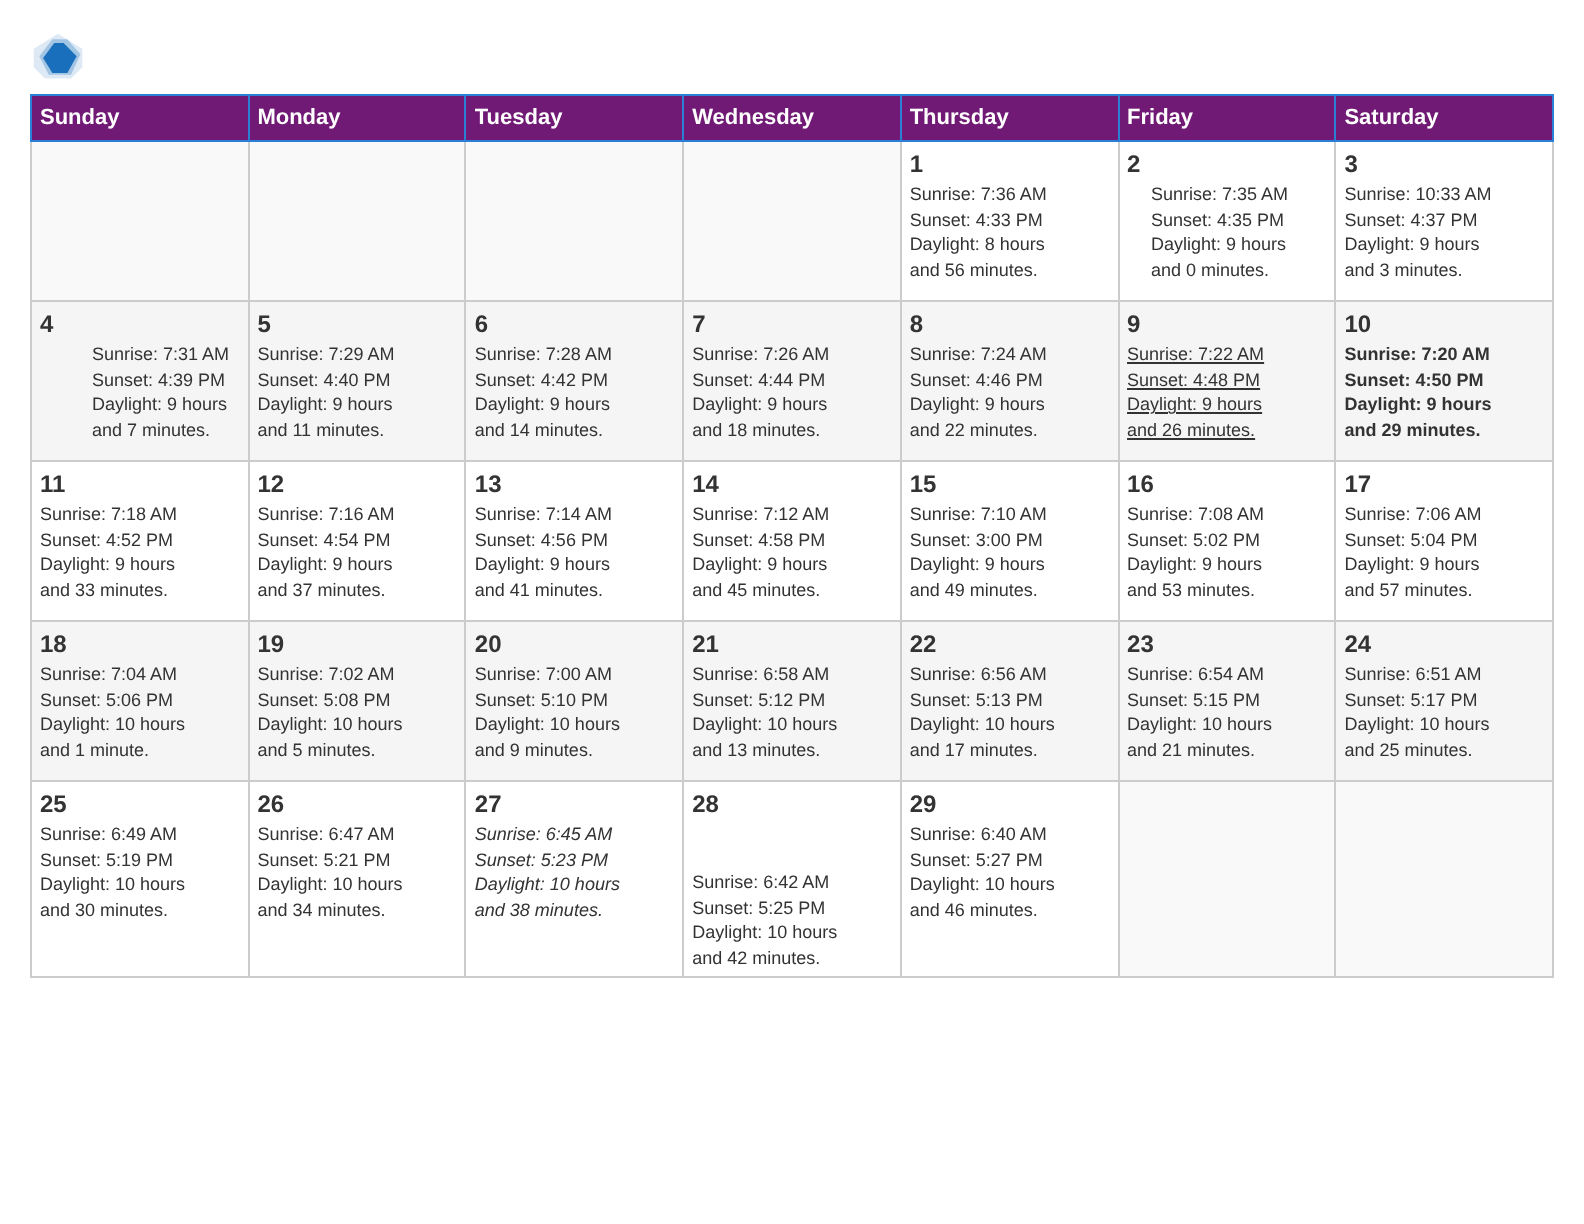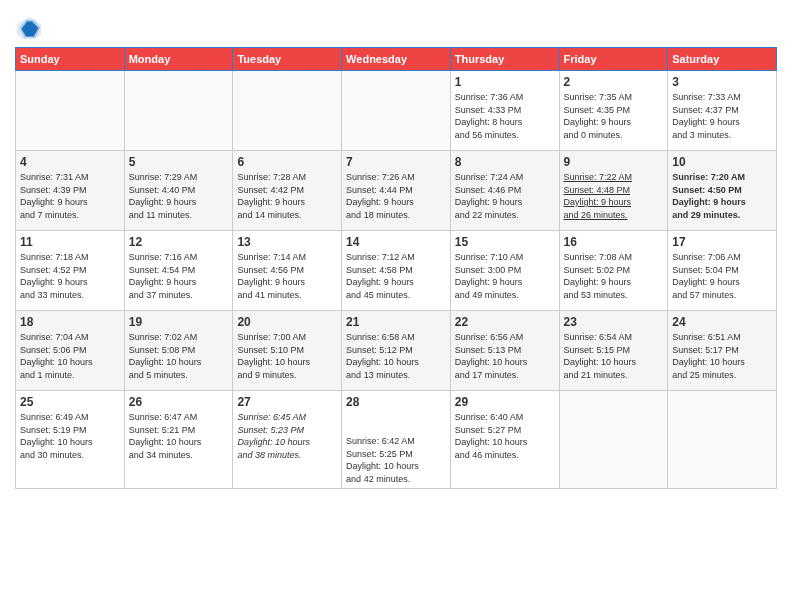--- a/index.html
+++ b/index.html
@@ -50,21 +50,21 @@
     .subtitle {
       font-size: 14px;
       color: #555;
     }
     table {
       width: 100%;
       border-collapse: collapse;
       table-layout: fixed;
     }
     thead tr th {
-      background-color: #ef4444;
+      background-color: #701a75;
       color: #fff;
       font-size: 11px;
       font-weight: bold;
       padding: 5px 4px;
       text-align: left;
       border: 1px solid #2b7fd4;
     }
     tbody tr td {
       vertical-align: top;
       border: 1px solid #ccc;
@@ -135,37 +135,37 @@
           <td class="empty-cell"></td>
           <td>
             <span class="day-num">1</span>
             <div class="day-info" style="white-space: pre-line;">Sunrise: 7:36 AM
 Sunset: 4:33 PM
 Daylight: 8 hours
 and 56 minutes.</div>
           </td>
           <td>
             <span class="day-num">2</span>
-            <div class="day-info" style="white-space: pre-line;">Sunrise: 7:35 AM
+            <div class="day-info" style="white-space: pre-line; margin-left: 12px;">Sunrise: 7:35 AM
 Sunset: 4:35 PM
 Daylight: 9 hours
 and 0 minutes.</div>
           </td>
           <td>
             <span class="day-num">3</span>
-            <div class="day-info" style="white-space: pre-line;">Sunrise: 7:33 AM
+            <div class="day-info" style="white-space: pre-line;">Sunrise: 10:33 AM
 Sunset: 4:37 PM
 Daylight: 9 hours
 and 3 minutes.</div>
           </td>
         </tr>
         <tr>
           <td>
             <span class="day-num">4</span>
-            <div class="day-info" style="white-space: pre-line;">Sunrise: 7:31 AM
+            <div class="day-info" style="white-space: pre-line; margin-left: 26px;">Sunrise: 7:31 AM
 Sunset: 4:39 PM
 Daylight: 9 hours
 and 7 minutes.</div>
           </td>
           <td>
             <span class="day-num">5</span>
             <div class="day-info" style="white-space: pre-line;">Sunrise: 7:29 AM
 Sunset: 4:40 PM
 Daylight: 9 hours
 and 11 minutes.</div>

